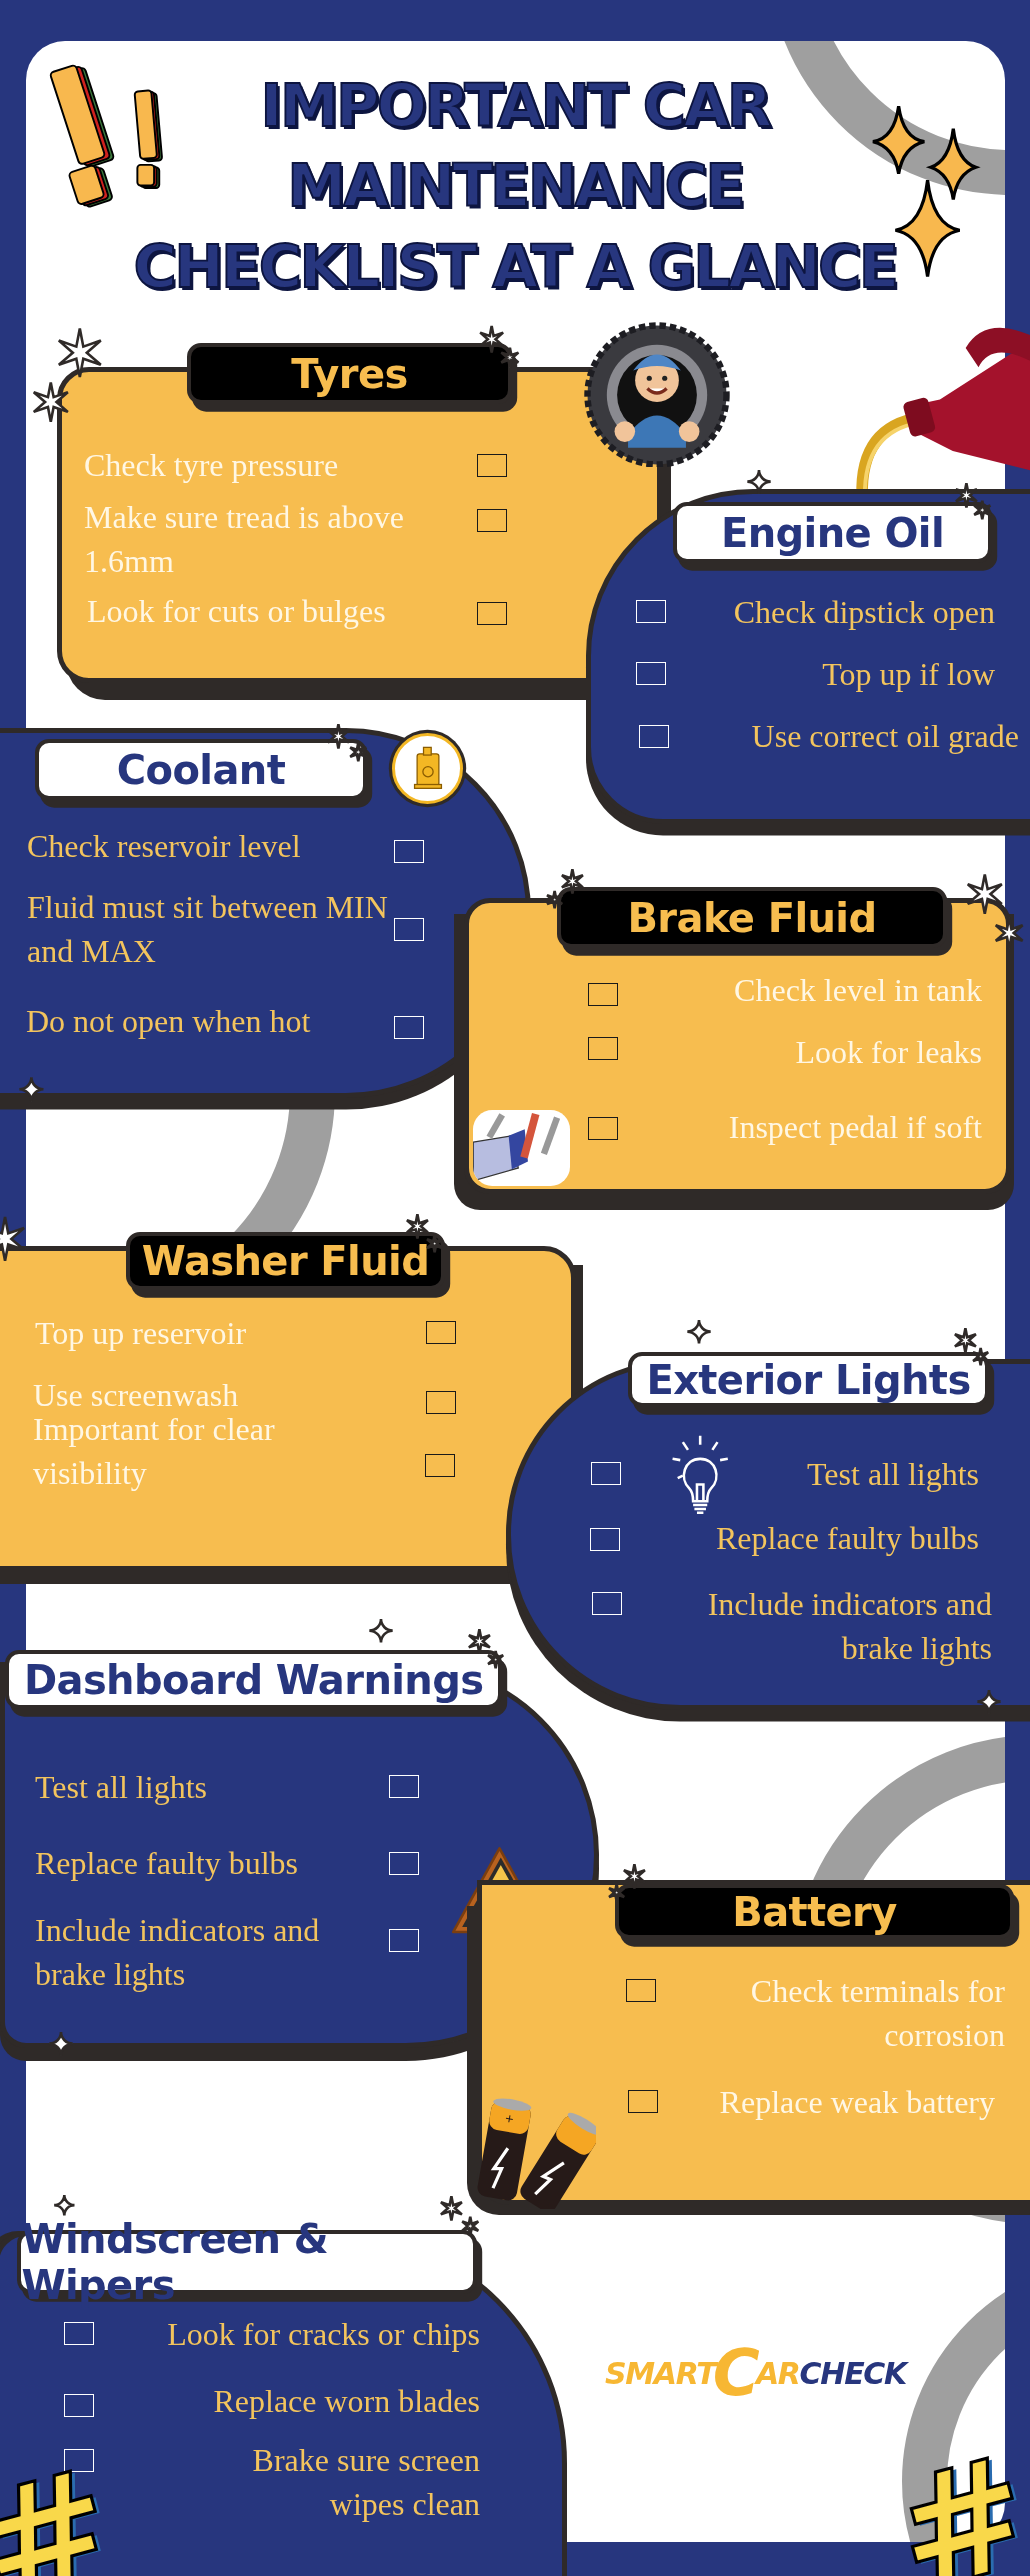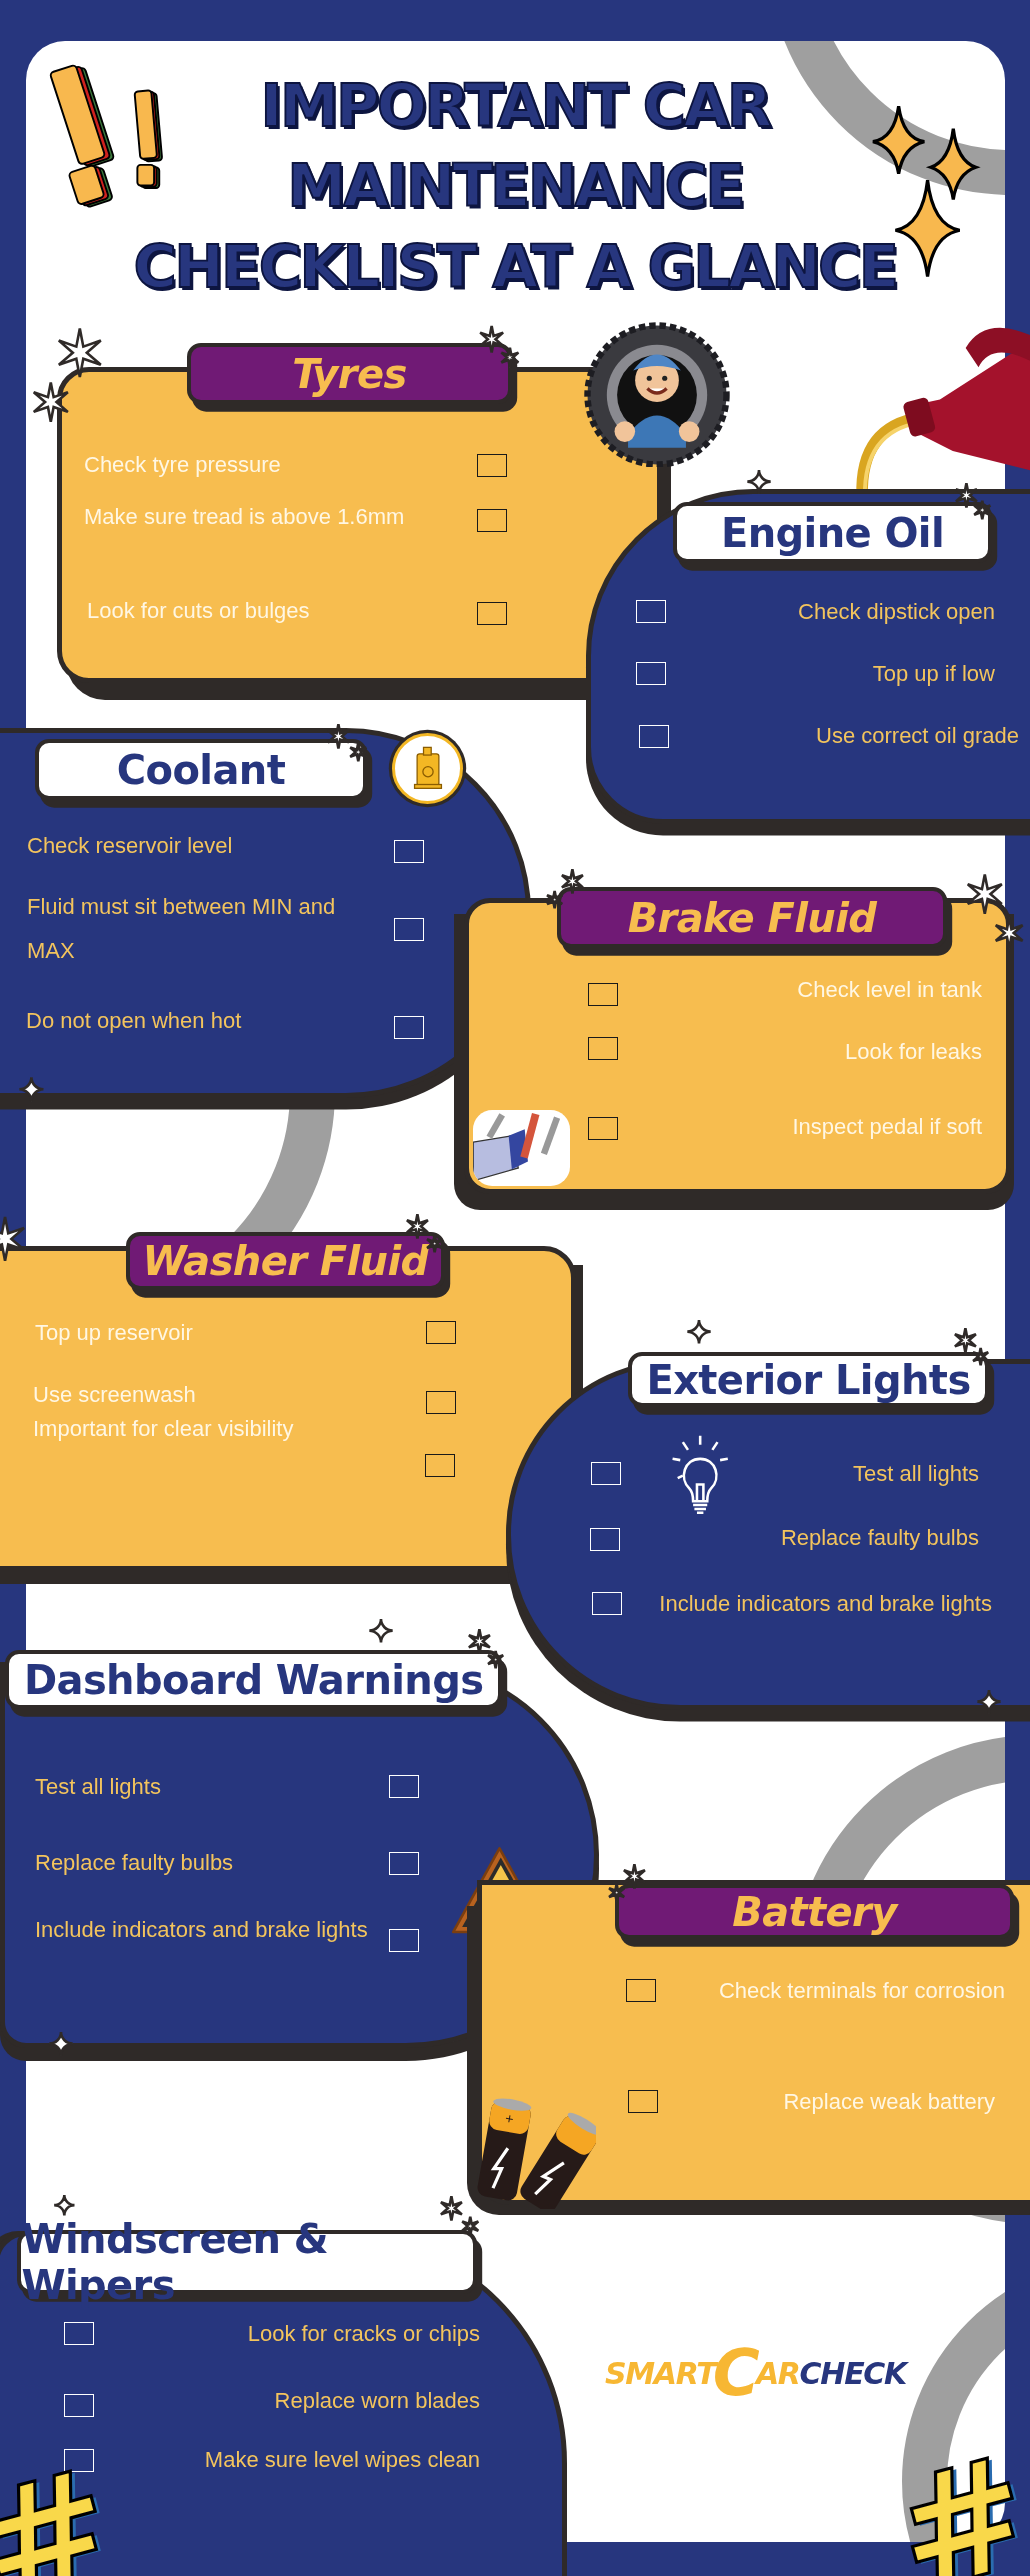--- a/index.html
+++ b/index.html
@@ -15,25 +15,25 @@
   .title { position: absolute; left: 0; width: 1030px; text-align: center; font-family: "DejaVu Sans", sans-serif; font-weight: 900; font-size: 59px; letter-spacing: -2.6px; color: #27367e; -webkit-text-stroke: 1.9px #0d1540; text-shadow: 2.6px 2.6px 0 #0d1540; line-height: 1; }
 
   
   .card { position: absolute; }
   .card .shadow { position: absolute; background: #2f2a28; }
   .card .body { position: absolute; border: 5.2px solid #2f2a28; }
   .yellow .body { background: #f7bd4f; }
   .navy .body { background: #27367e; }
 
   .pill { position: absolute; border: 4.5px solid #2f2a28; border-radius: 14px; display: flex; align-items: center; justify-content: center; box-shadow: 5.2px 7.7px 0 #2f2a28; }
-  .pill.navy-p { background: #701a75; color: #f7bd4f; font-style: italic; }
+  .pill.navy-p { background: #000000; color: #f7bd4f; }
   .pill.white-p { background: #ffffff; color: #27367e; }
   .pill span { font-family: "DejaVu Sans", sans-serif; font-weight: 700; font-size: 40px; letter-spacing: -0.6px; }
 
-  .item { position: absolute; font-family: Liberation Sans, sans-serif; font-size: 22px; line-height: 44px; }
+  .item { position: absolute; font-family: Liberation Serif, serif; font-size: 32px; line-height: 44px; }
   .item.light { color: #fff7e4; }
   .item.gold { color: #f3c45d; }
   .item.right { text-align: right; }
   .cb { position: absolute; width: 30px; height: 23px; border: 1.9px solid #1a1a1a; }
   .cb.white { border-color: #ffffff; }
   .star { position: absolute; color: #fff; font-size: 45px; line-height: 1; -webkit-text-stroke: 2.6px #2f2a28; }
 
   .logo { position: absolute; left: 605px; top: 2344px; width: 270px; height: 58px; display: flex; align-items: center; font-family: "DejaVu Sans", sans-serif; font-weight: 900; font-style: italic; font-size: 30px; letter-spacing: -1.3px; }
   .logo .smart { color: #f7b733; }
   .logo .car-c { color: #f7b733; font-size: 64px; margin: 0 -2.6px; line-height: 1; }
@@ -301,21 +301,21 @@
   <span>Windscreen &amp; Wipers</span>
 </div>
 <div class="star" style="left:53px; top:2193px; font-size:27px;">✦</div>
 <div class="star" style="left:438px; top:2193px; font-size:32px;">✶</div>
 <div class="star" style="left:460px; top:2215px; font-size:24.5px;">✶</div>
 <div class="cb white" style="left:64px; top:2322px;"></div>
 <div class="item gold right" style="left:129px; top:2312px; width:351px;">Look for cracks or chips</div>
 <div class="cb white" style="left:64px; top:2394px;"></div>
 <div class="item gold right" style="left:129px; top:2379px; width:351px;">Replace worn blades</div>
 <div class="cb white" style="left:64px; top:2449px;"></div>
-<div class="item gold right" style="left:187px; top:2438px; width:293px;">Make sure level wipes clean</div>
+<div class="item gold right" style="left:187px; top:2438px; width:293px;">Brake sure screen wipes clean</div>
 
 <div class="logo">
   <span class="smart">SMART</span>
   <span class="car-c">C</span>
   <span class="ar">AR</span>
   <span class="check">CHECK</span>
 </div>
 
 <div class="hash" style="left:-19.3px; top:2460px; font-size:155px; transform:rotate(-15deg);">#</div>
 <div class="hash" style="left:898px; top:2447px; font-size:155px; transform:rotate(-15deg);">#</div>

